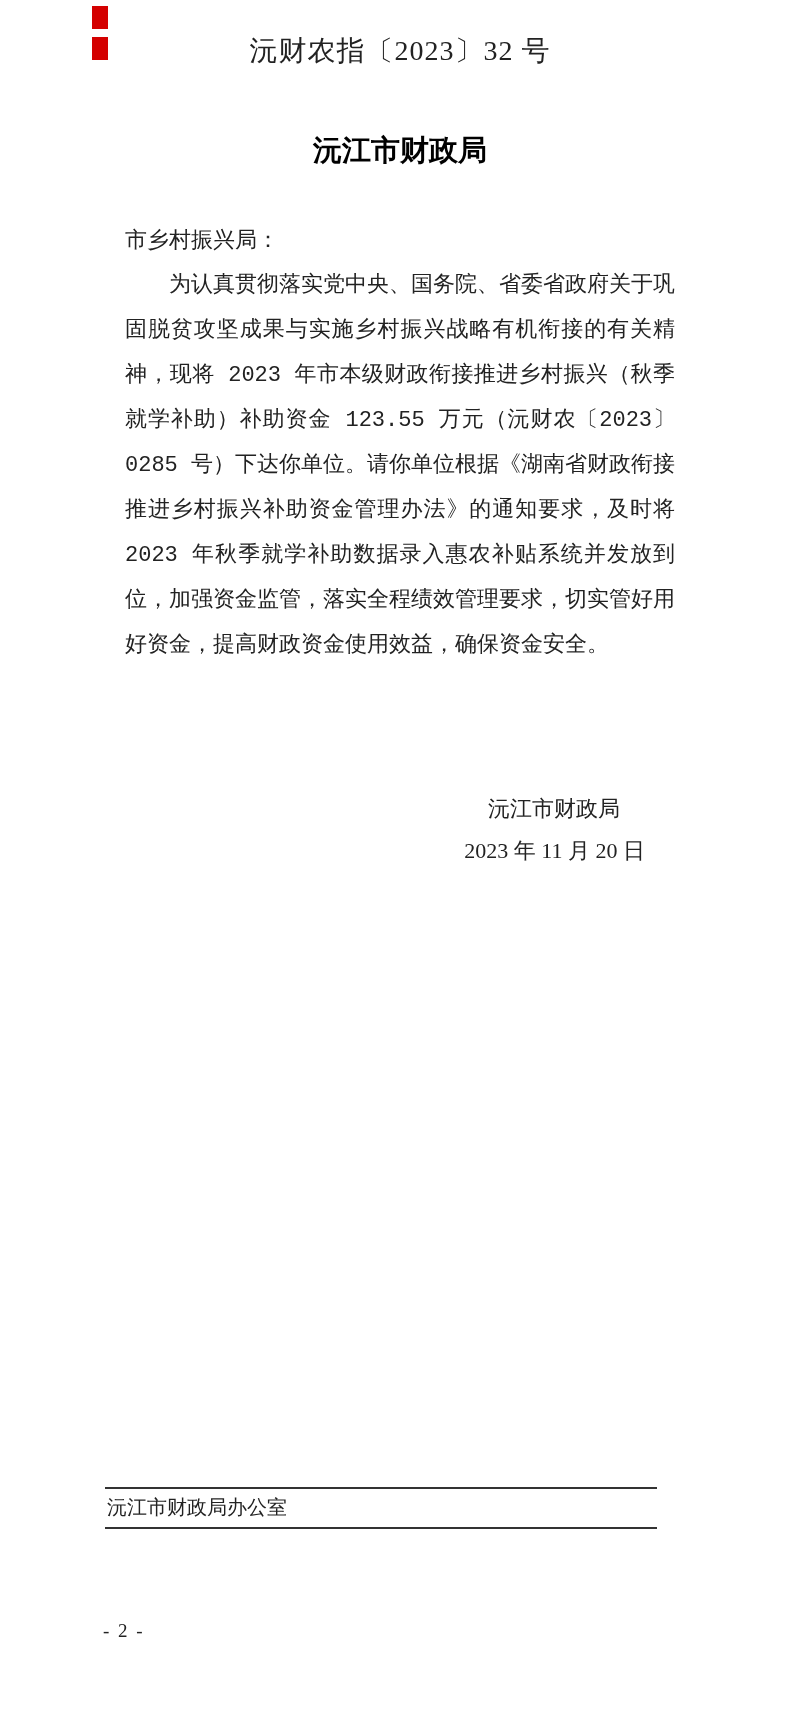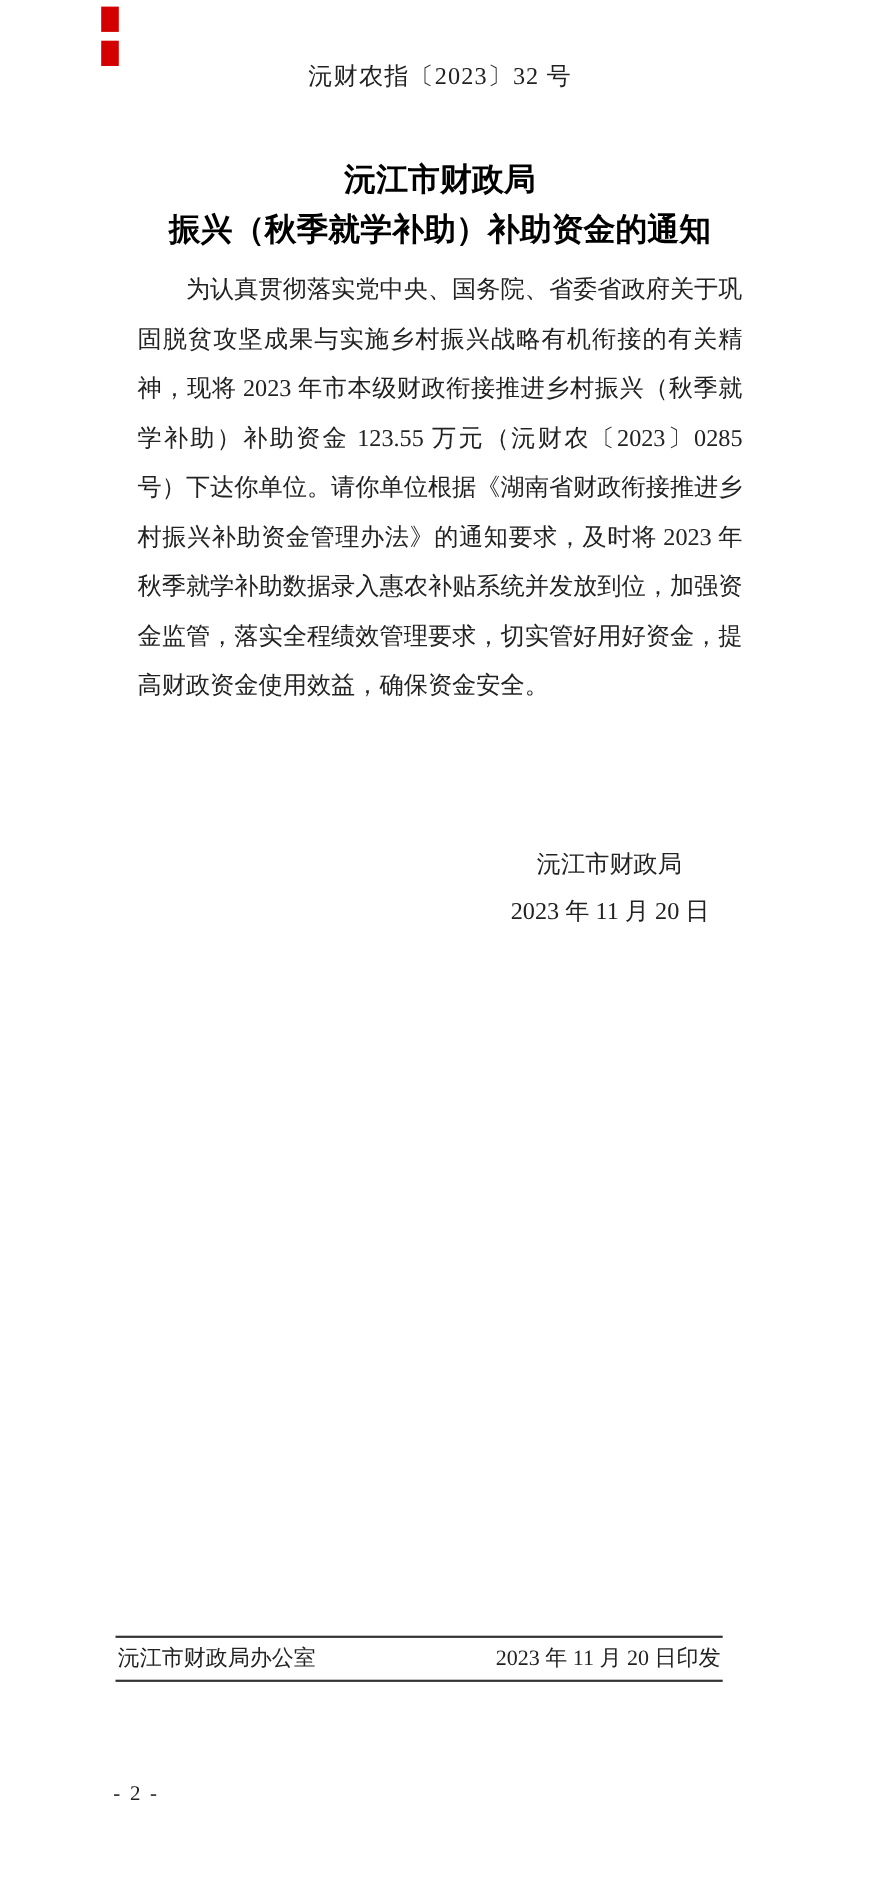--- a/index.html
+++ b/index.html
@@ -21,23 +21,23 @@
     position: absolute;
     left: 92px;
     width: 16px;
     height: 23px;
     background: #d40000;
   }
   .red-mark.first { top: 6px; }
   .red-mark.second { top: 37px; }
 
   .doc-number {
-    padding-top: 54px;
+    padding-top: 32px;
     text-align: center;
-    font-size: 22px;
+    font-size: 28px;
     letter-spacing: 1px;
     color: #222;
   }
 
   .title-block {
     margin-top: 58px;
     text-align: center;
     font-weight: bold;
     font-size: 29px;
     line-height: 45px;
@@ -55,20 +55,21 @@
     color: #222;
   }
 
   .body-paragraph {
     margin-top: 8px;
     font-size: 22px;
     line-height: 45px;
     text-align: justify;
     text-indent: 2em;
     color: #222;
+    font-family: Liberation Mono, monospace;
   }
 
   .signature-block {
     margin-top: 120px;
     text-align: right;
     font-size: 22px;
     color: #222;
   }
   .signature-name {
     padding-right: 55px;
@@ -110,33 +111,32 @@
 
 <div class="page">
 
   <div class="red-mark first"></div>
   <div class="red-mark second"></div>
 
   <div class="doc-number">沅财农指〔2023〕32 号</div>
 
   <div class="title-block">
     <div>沅江市财政局</div>
-    <div>振兴（秋季就学补助）补助资金的通知</div>
   </div>
 
   <div class="content">
+    <div class="salutation">市乡村振兴局：</div>
 
     <div class="body-paragraph">为认真贯彻落实党中央、国务院、省委省政府关于巩固脱贫攻坚成果与实施乡村振兴战略有机衔接的有关精神，现将 2023 年市本级财政衔接推进乡村振兴（秋季就学补助）补助资金 123.55 万元（沅财农〔2023〕0285 号）下达你单位。请你单位根据《湖南省财政衔接推进乡村振兴补助资金管理办法》的通知要求，及时将 2023 年秋季就学补助数据录入惠农补贴系统并发放到位，加强资金监管，落实全程绩效管理要求，切实管好用好资金，提高财政资金使用效益，确保资金安全。</div>
 
     <div class="signature-block">
       <div class="signature-name">沅江市财政局</div>
       <div class="signature-date">2023 年 11 月 20 日</div>
     </div>
   </div>
 
   <div class="footer">
     <span>沅江市财政局办公室</span>
-    <span>2023 年 11 月 20 日印发</span>
   </div>
 
   <div class="page-number">- 2 -</div>
 
 </div>
 
 </body></html>

